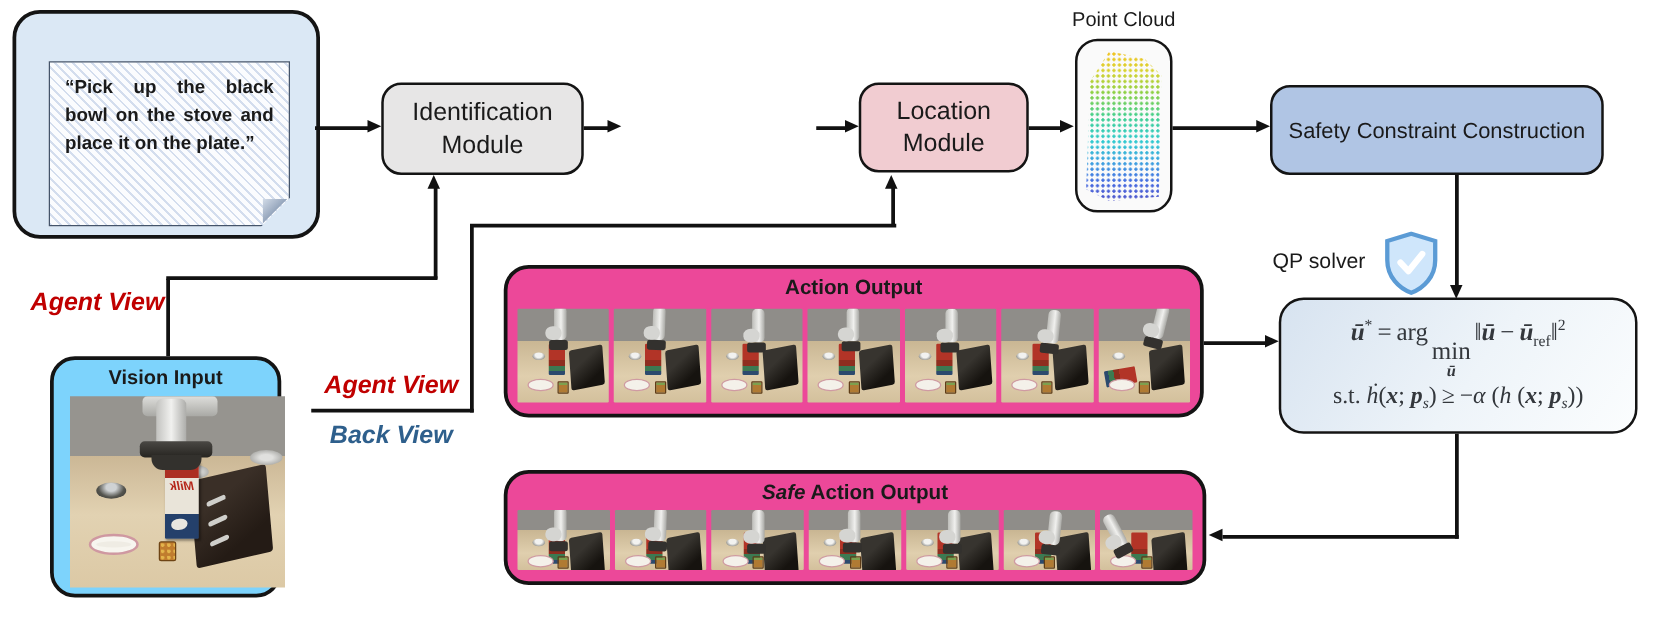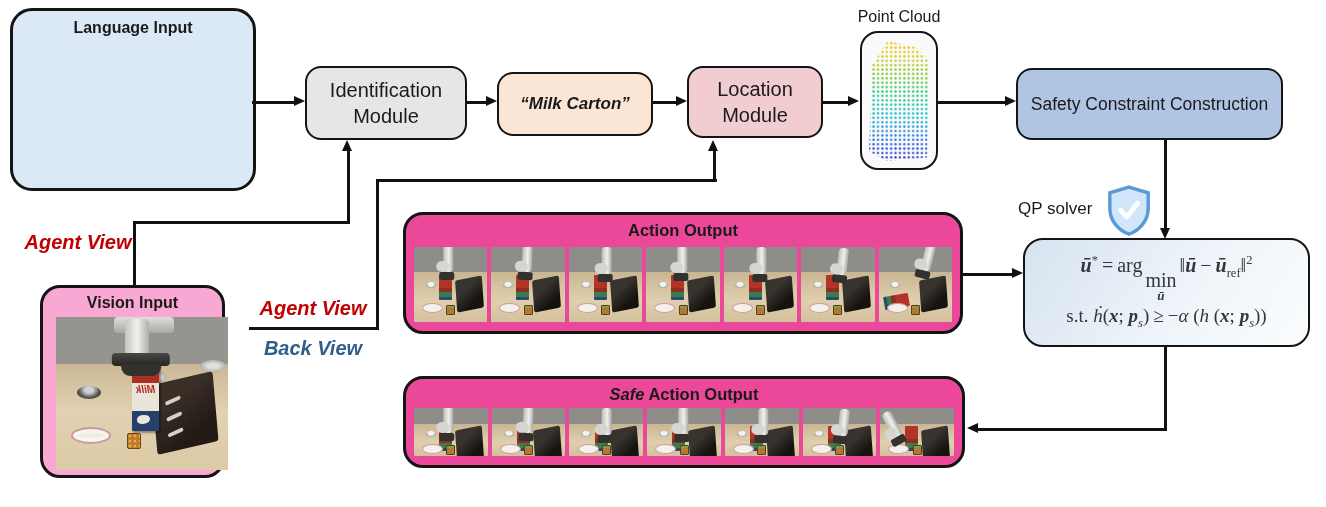--- a/index.html
+++ b/index.html
@@ -83,21 +83,21 @@
   .frames .frame:nth-child(2) .f-arm{transform:translateX(-53%) rotate(2deg)}
   .frames .frame:nth-child(3) .f-arm{transform:translateX(-48%) translateY(2px)}
   .frames .frame:nth-child(4) .f-arm{transform:translateX(-52%) translateY(1px)}
   .frames .frame:nth-child(5) .f-arm{transform:translateX(-46%) translateY(2px)}
   .frames .frame:nth-child(6) .f-arm{transform:translateX(-38%) translateY(3px) rotate(6deg)}
   #actionbox .frame:nth-child(7) .f-arm{transform:translateX(-16%) translateY(-1px) rotate(14deg)}
   #actionbox .frame:nth-child(7) .f-carton{left:16%;top:56%;transform:rotate(80deg)}
   #safebox .frame:nth-child(7) .f-arm{transform:translateX(-115%) translateY(4px) rotate(-28deg)}
 
   
-  #vision{left:40px;top:285px;width:185px;height:193px;background:#f9a8d4;border-radius:20px;border-width:3px}
+  #vision{left:40px;top:285px;width:185px;height:193px;background:#7dd3fc;border-radius:20px;border-width:3px}
   #vision .title{text-align:center;font-weight:bold;font-size:16px;margin-top:6px}
   #vimg{position:absolute;left:13px;top:29px;width:172px;height:153px;overflow:hidden;
     background:linear-gradient(180deg,#96948f 0,#96948f 31%,#cbb795 31%,#e2d2b2 62%,#dcc9a5 100%)}
   .v-armtop{position:absolute;left:34%;top:0;width:60px;height:16px;background:linear-gradient(#dededb,#a9a9a5);border-radius:4px}
   .v-armcol{position:absolute;left:47%;top:2px;width:24px;height:40px;transform:translateX(-50%);
     background:linear-gradient(90deg,#c2c2bf,#f1f1ef 50%,#adadaa);border-radius:5px}
   .v-grip{position:absolute;left:50%;top:36px;width:58px;height:13px;transform:translateX(-52%);
     background:linear-gradient(#4a4844,#262420);border-radius:4px}
   .v-grip2{position:absolute;left:50%;top:47px;width:40px;height:12px;transform:translateX(-52%);
     background:#33312d;border-radius:0 0 9px 9px}
@@ -137,29 +137,30 @@
   .arr-l{border-width:5.5px 11px 5.5px 0;border-color:transparent #111 transparent transparent}
   .arr-u{border-width:0 5.5px 11px 5.5px;border-color:transparent transparent #111 transparent}
   .arr-d{border-width:11px 5.5px 0 5.5px;border-color:#111 transparent transparent transparent}
 </style>
 </head>
 <body>
 
 <div id="canvas">
 
   <div class="box" id="lang">
-    <div class="title">Language Input</div>
+    <div id="note">
+      <div class="quote">“Pick up the black bowl on the stove and place it on the plate.”</div>
+      <div class="fold-cut"></div>
+      <div class="fold-flap"></div>
+    </div>
   </div>
 
   <div class="box module" id="ident">
     <span>Identification
 Module</span>
-  </div>
-  <div class="box module" id="milk">
-    <span>“Milk Carton”</span>
   </div>
   <div class="box module" id="loc">
     <span>Location
 Module</span>
   </div>
 
   <div class="abs" id="pclabel">Point Cloud</div>
   <div class="box" id="pcbox">
     <div id="pccarton"></div>
   </div>

